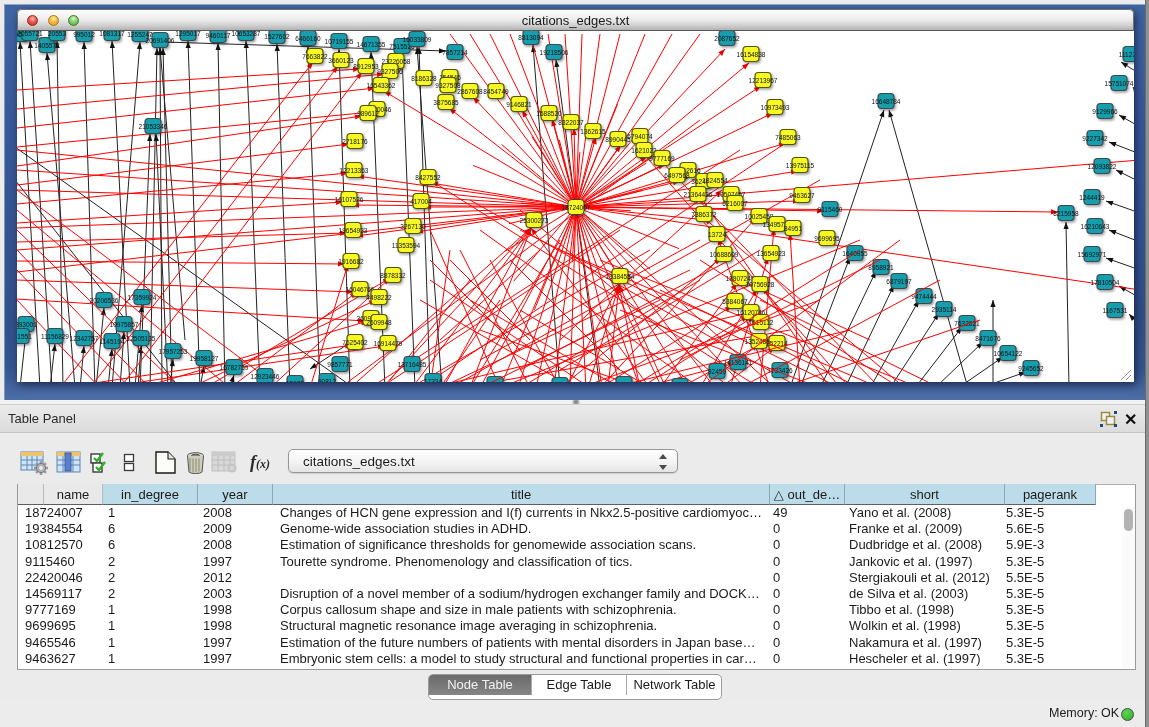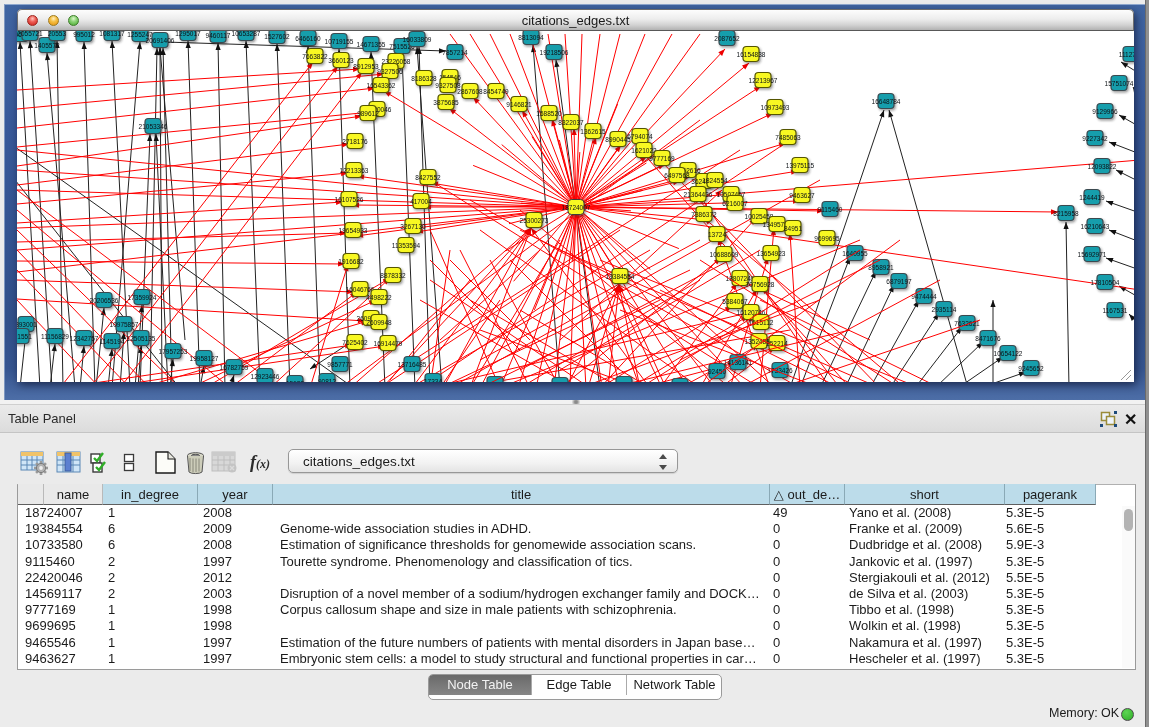--- a/index.html
+++ b/index.html
@@ -811,35 +811,36 @@
 <div class="abs hd" style="left:103px;width:95px">in_degree</div>
 <div class="abs hd" style="left:198px;width:75px">year</div>
 <div class="abs hd" style="left:273px;width:497px">title</div>
 <div class="abs hd" style="left:770px;width:75px">△ out_de…</div>
 <div class="abs hd" style="left:845px;width:160px">short</div>
 <div class="abs hd" style="left:1005px;width:91px">pagerank</div>
 <div class="row" style="top:505.0px">
 <span style="left:25px">18724007</span>
     <span style="left:108px">1</span>
     <span style="left:203px">2008</span>
+    <span style="left:280px">Changes of HCN gene expression and I(f) currents in Nkx2.5-positive cardiomyoc…</span>
     <span style="left:773px">49</span>
     <span style="left:849px">Yano et al. (2008)</span>
     <span style="left:1006px">5.3E-5</span>
   </div>
 <div class="row" style="top:521.2px">
 <span style="left:25px">19384554</span>
     <span style="left:108px">6</span>
     <span style="left:203px">2009</span>
     <span style="left:280px">Genome-wide association studies in ADHD.</span>
     <span style="left:773px">0</span>
     <span style="left:849px">Franke et al. (2009)</span>
     <span style="left:1006px">5.6E-5</span>
   </div>
 <div class="row" style="top:537.4px">
-<span style="left:25px">10733580</span>
+<span style="left:25px">10812570</span>
     <span style="left:108px">6</span>
     <span style="left:203px">2008</span>
     <span style="left:280px">Estimation of significance thresholds for genomewide association scans.</span>
     <span style="left:773px">0</span>
     <span style="left:849px">Dudbridge et al. (2008)</span>
     <span style="left:1006px">5.9E-3</span>
   </div>
 <div class="row" style="top:553.6px">
 <span style="left:25px">9115460</span>
     <span style="left:108px">2</span>
@@ -872,20 +873,21 @@
     <span style="left:203px">1998</span>
     <span style="left:280px">Corpus callosum shape and size in male patients with schizophrenia.</span>
     <span style="left:773px">0</span>
     <span style="left:849px">Tibbo et al. (1998)</span>
     <span style="left:1006px">5.3E-5</span>
   </div>
 <div class="row" style="top:618.4px">
 <span style="left:25px">9699695</span>
     <span style="left:108px">1</span>
     <span style="left:203px">1998</span>
+    <span style="left:280px">Structural magnetic resonance image averaging in schizophrenia.</span>
     <span style="left:773px">0</span>
     <span style="left:849px">Wolkin et al. (1998)</span>
     <span style="left:1006px">5.3E-5</span>
   </div>
 <div class="row" style="top:634.6px">
 <span style="left:25px">9465546</span>
     <span style="left:108px">1</span>
     <span style="left:203px">1997</span>
     <span style="left:280px">Estimation of the future numbers of patients with mental disorders in Japan base…</span>
     <span style="left:773px">0</span>

